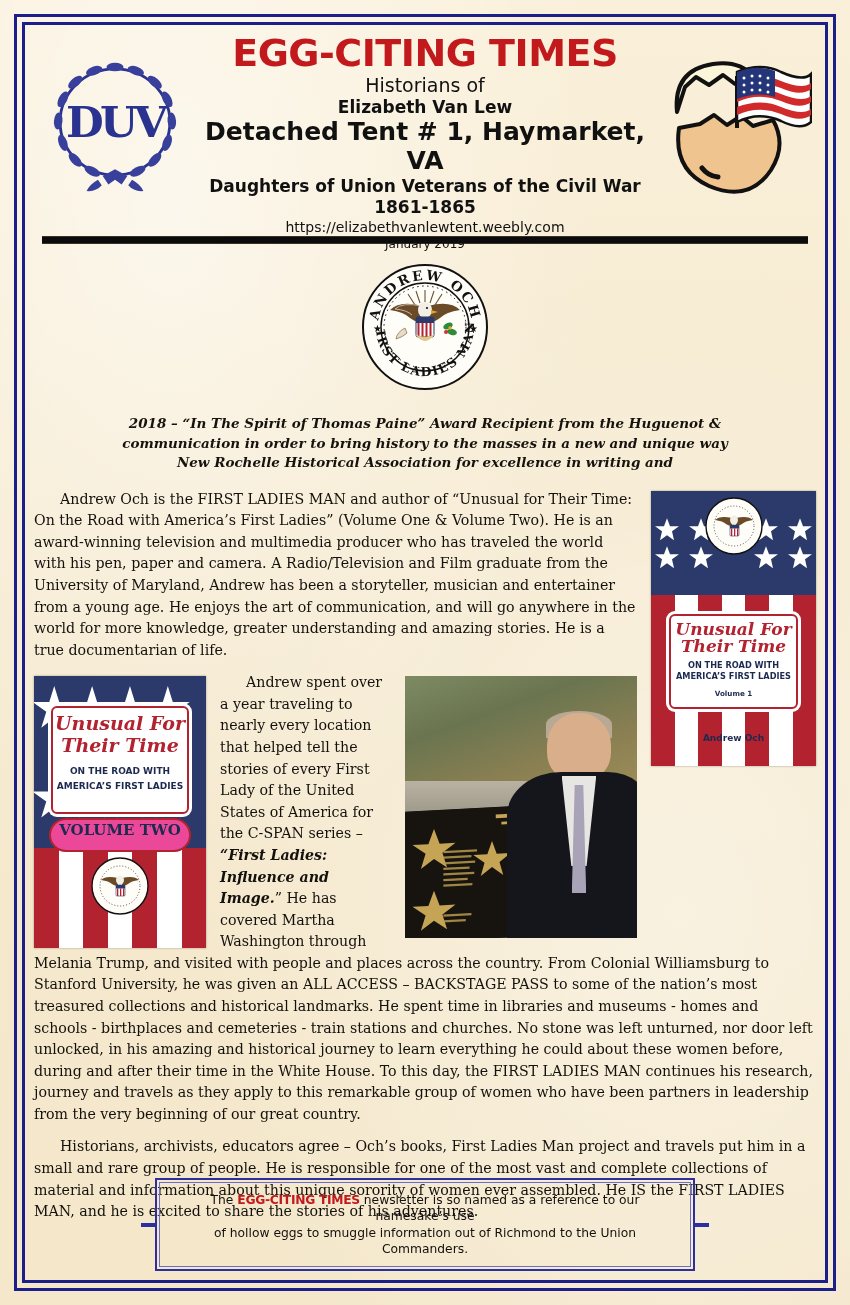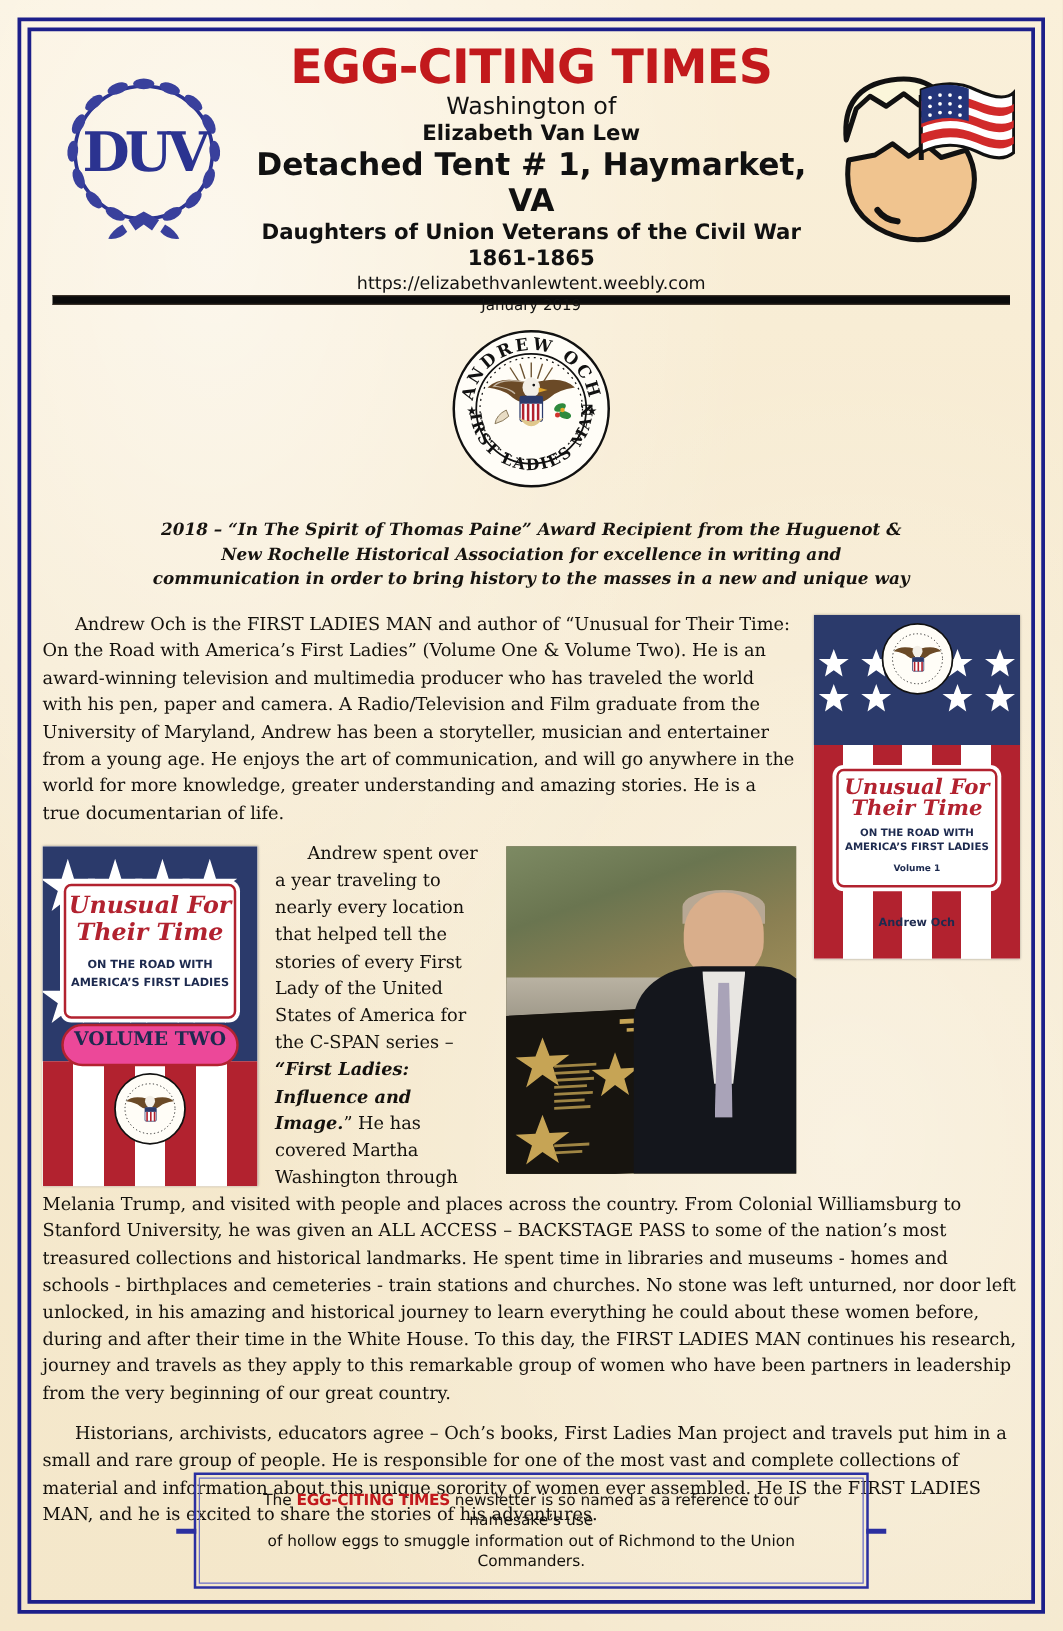--- a/index.html
+++ b/index.html
@@ -204,21 +204,21 @@
           <circle cx="87" cy="42" r="1.5"></circle>
             <circle cx="95" cy="40" r="1.5"></circle>
             <circle cx="103" cy="40" r="1.5"></circle>
             <circle cx="111" cy="42" r="1.5"></circle>
         </g>
         <path d="M45 118 q6 8 16 9" stroke="#111" stroke-width="5" fill="none" stroke-linecap="round"></path>
       </svg>
 
       <div class="head-text">
         <div class="paper-title">EGG-CITING TIMES</div>
-        <div class="news-of">Washington of</div>
+        <div class="news-of">Historians of</div>
         <div class="org-name">Elizabeth Van Lew</div>
         <div class="org-tent">Detached Tent # 1, Haymarket, VA</div>
         <div class="org-sub">Daughters of Union Veterans of the Civil War 1861-1865</div>
         <div class="org-url">https://elizabethvanlewtent.weebly.com</div>
         <div class="org-date">January 2019</div>
       </div>
     </div>
 
     <div class="rule"></div>
 
@@ -269,22 +269,22 @@
             <ellipse cx="92" cy="70" rx="5" ry="3" transform="rotate(15 92 70)"></ellipse>
           </g>
           <circle cx="86" cy="70" r="2" fill="#d0342c"></circle>
           <circle cx="90" cy="66" r="1.8" fill="#e8a72b"></circle>
         </g>
       </svg>
     </div>
 
     <div class="award">
       <div>2018 – “In The Spirit of Thomas Paine” Award Recipient from the Huguenot &amp;</div>
+      <div>communication in order to bring history to the masses in a new and unique way</div>
       <div>New Rochelle Historical Association for excellence in writing and</div>
-      <div>communication in order to bring history to the masses in a new and unique way</div>
     </div>
 
     <div class="article">
 
       <div class="cover bookA">
         <div class="starfield" style="top:0;height:38%;"></div>
         <div class="stripes" style="top:38%;bottom:0;"></div>
         <svg viewBox="0 0 165 62" style="position:absolute;left:0;top:0;width:100%;height:38%;">
           <g fill="#ffffff">
             <polygon points="16,6 19,14 28,14 21,19 23,28 16,23 9,28 11,19 4,14 13,14"></polygon>

